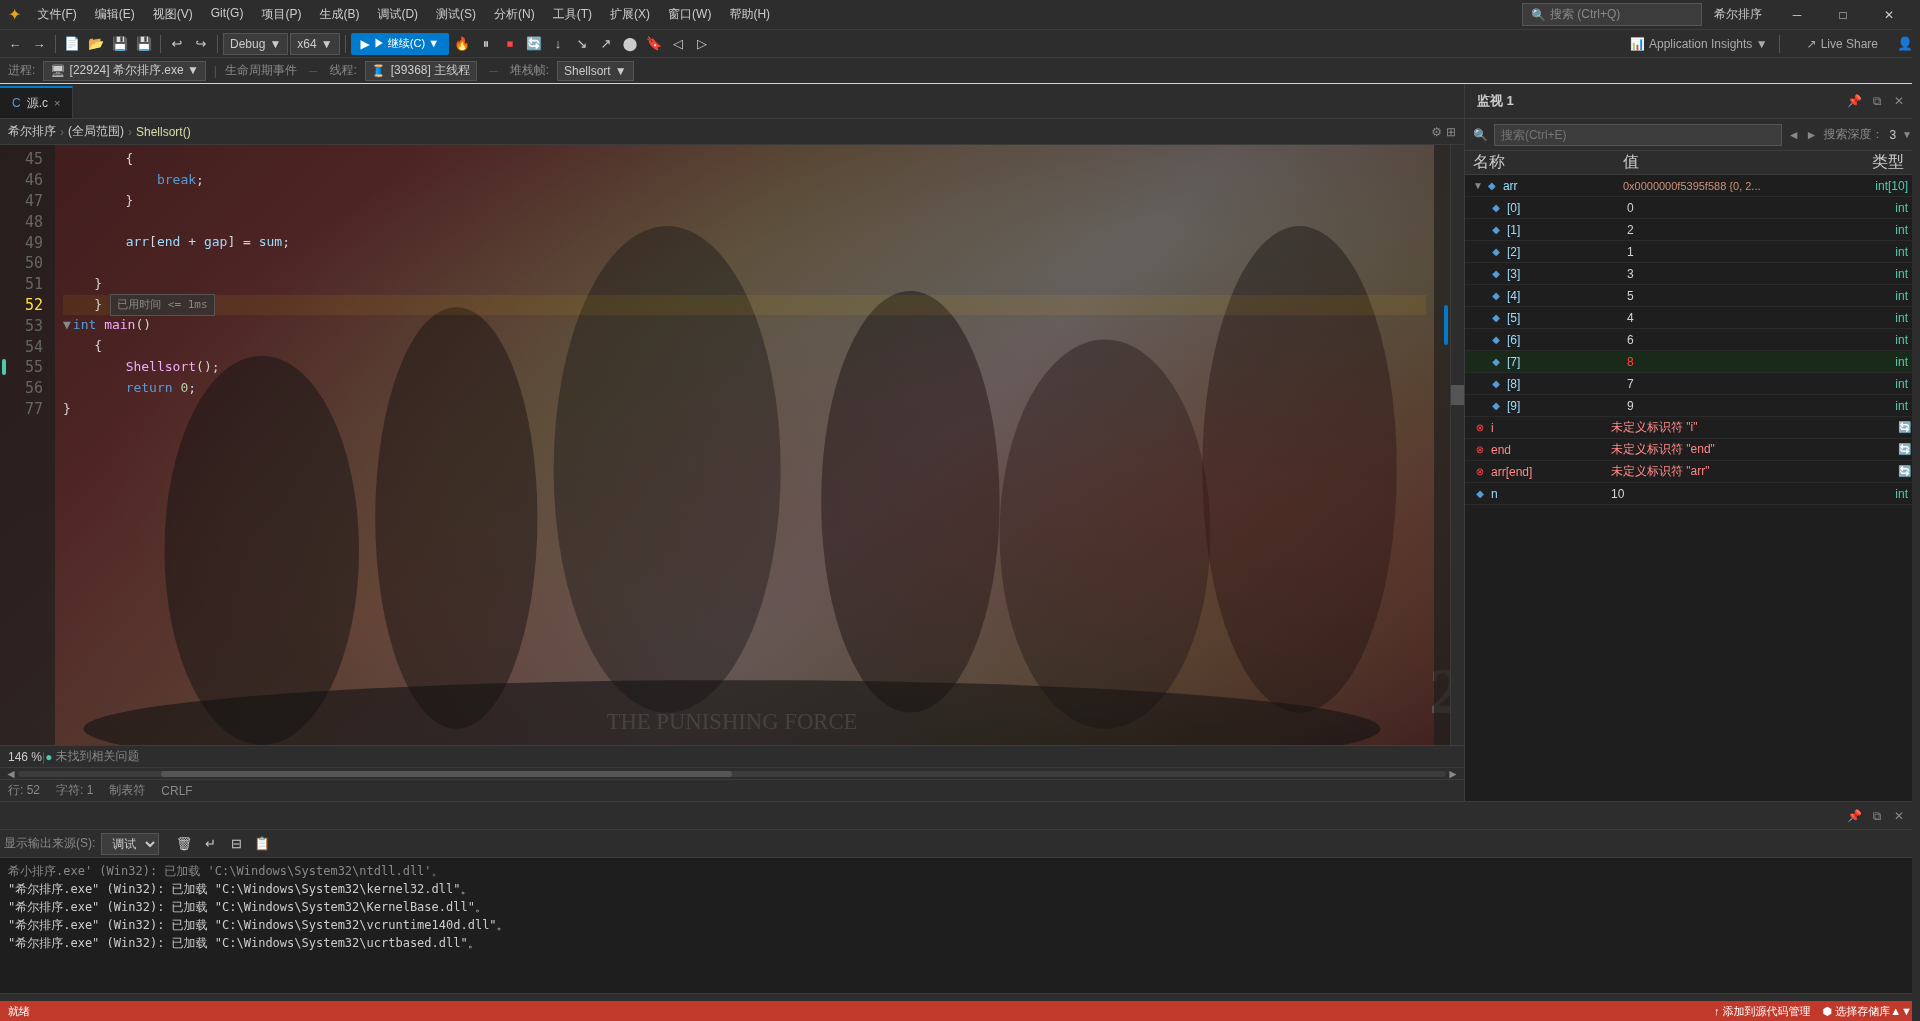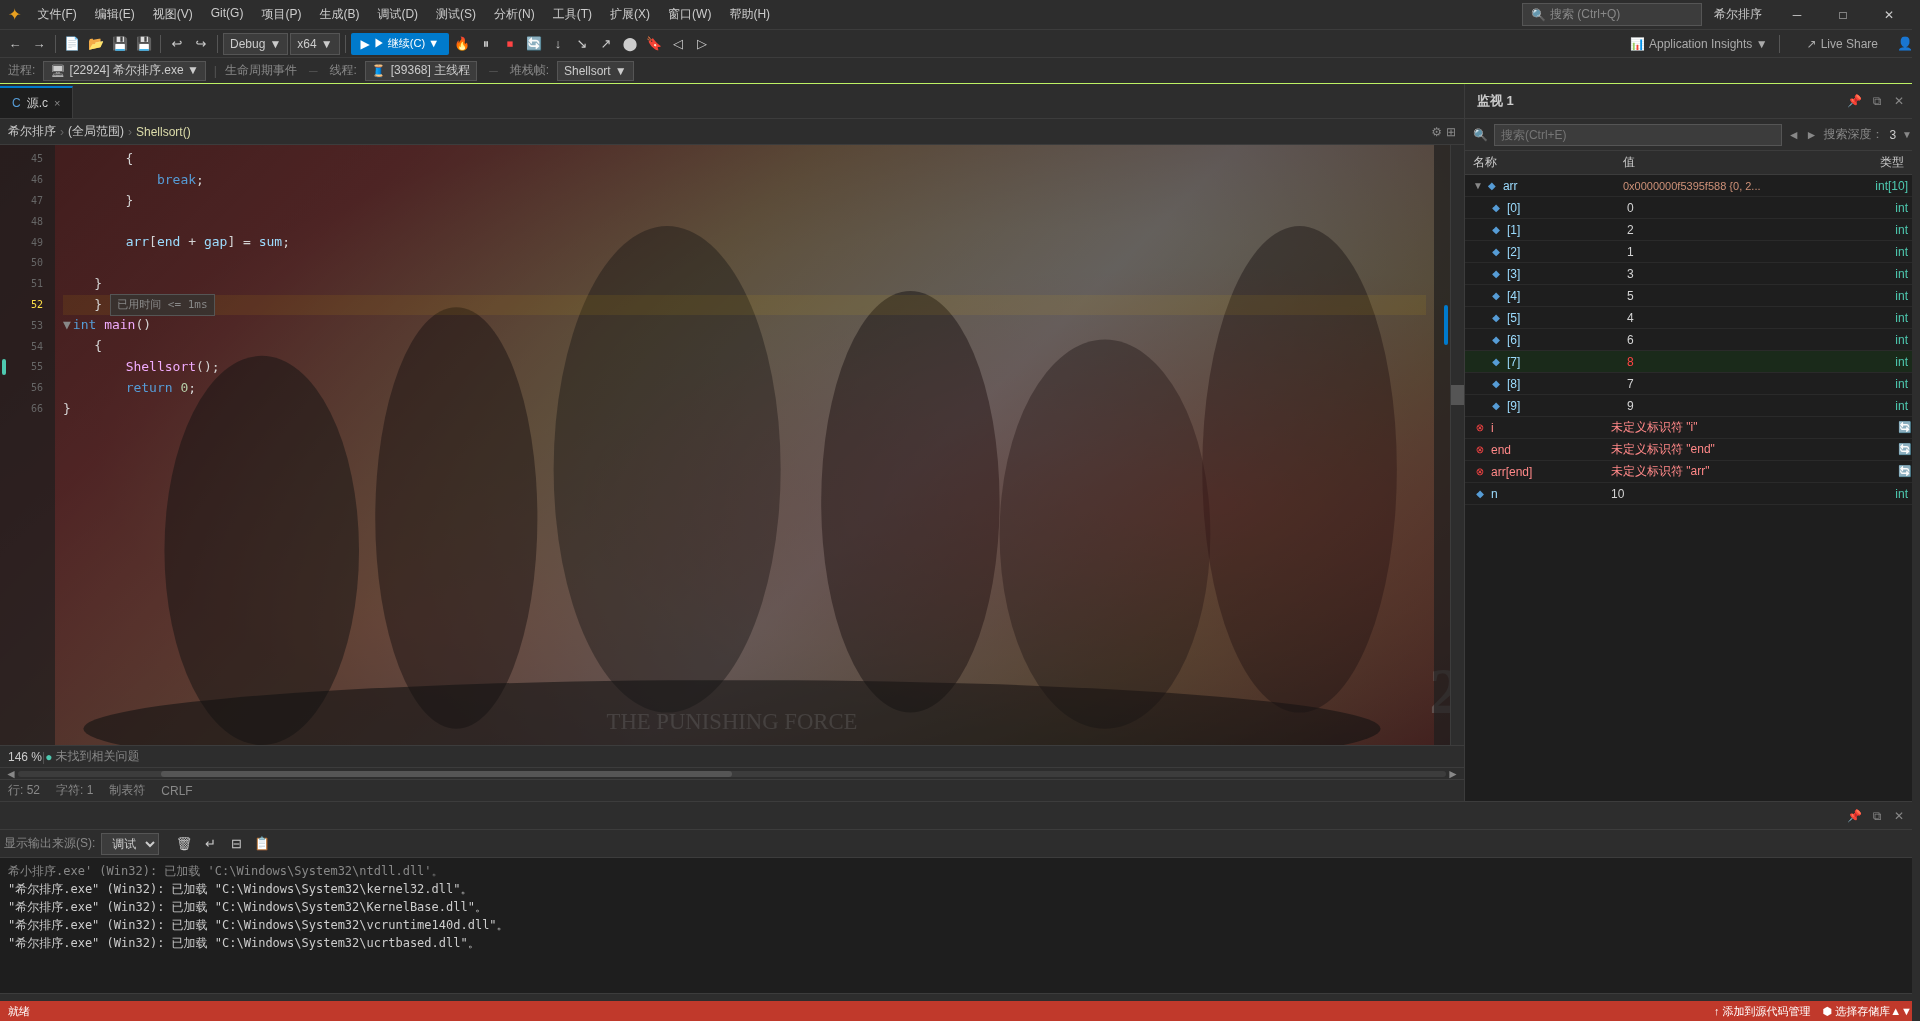--- a/index.html
+++ b/index.html
@@ -227,21 +227,21 @@
       top: 0; left: 0; right: 0; bottom: 0;
       display: flex;
     }
     .line-numbers {
       width: 55px;
       background: rgba(30,30,30,0.7);
       padding: 4px 0;
       text-align: right;
       padding-right: 8px;
       font-family: 'Consolas', monospace;
-      font-size: 10px;
+      font-size: 15px;
       color: #666;
       line-height: 1.6;
       user-select: none;
     }
     .line-number-item {
       display: flex;
       align-items: center;
       justify-content: flex-end;
       padding-right: 4px;
       position: relative;
@@ -324,21 +324,21 @@
     .watch-depth-label { color: #888; font-size: 12px; }
     .watch-depth-val { color: #ccc; font-size: 12px; }
     .watch-depth-arrow { color: #888; font-size: 10px; cursor: pointer; }
 
     #watch-column-headers {
       height: 24px;
       background: #2d2d2d;
       display: flex;
       align-items: center;
       border-bottom: 1px solid #3c3c3c;
-      font-size: 12px;
+      font-size: 16px;
       color: #ccc;
       padding: 0 8px;
     }
     .col-name { width: 150px; }
     .col-value { flex: 1; }
     .col-type { width: 80px; text-align: right; padding-right: 8px; }
 
     #watch-rows {
       flex: 1;
       overflow-y: auto;
@@ -676,21 +676,21 @@
               
               52
             </div>
             <div class="line-number-item">53</div>
             <div class="line-number-item">54</div>
             <div class="line-number-item">
               <span style="position:absolute;left:2px;width:4px;height:16px;background:#4ec9b0;border-radius:2px;"></span>
               55
             </div>
             <div class="line-number-item">56</div>
-            <div class="line-number-item">66</div>
+            <div class="line-number-item">77</div>
           </div>
 
           <div class="code-lines">
             <div class="code-line">
               <span class="op">        {</span>
             </div>
             <div class="code-line">
               <span class="op">            </span><span class="kw">break</span><span class="op">;</span>
             </div>
             <div class="code-line">

